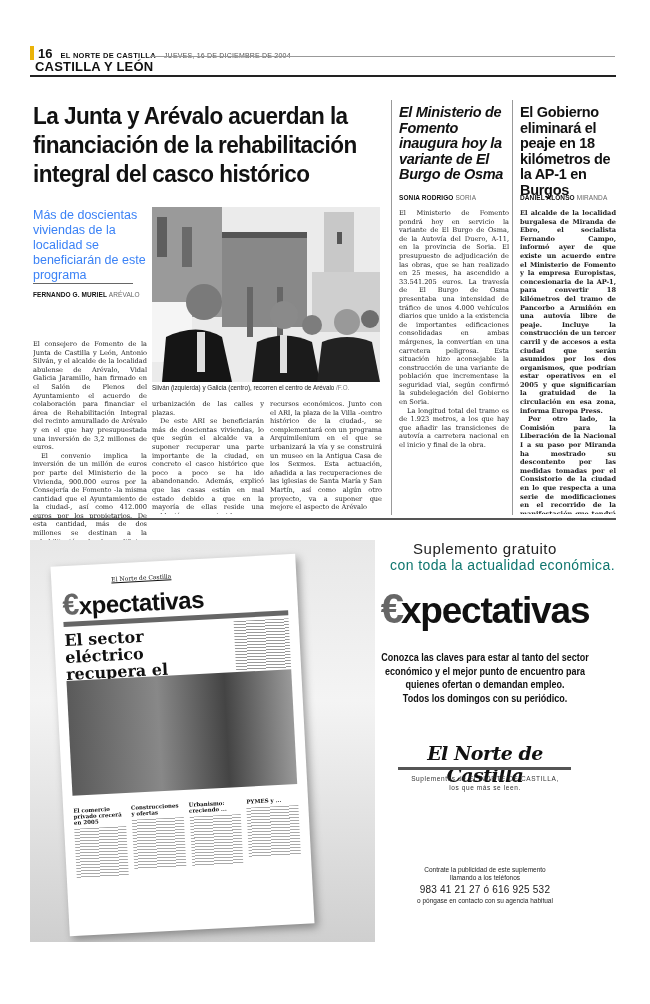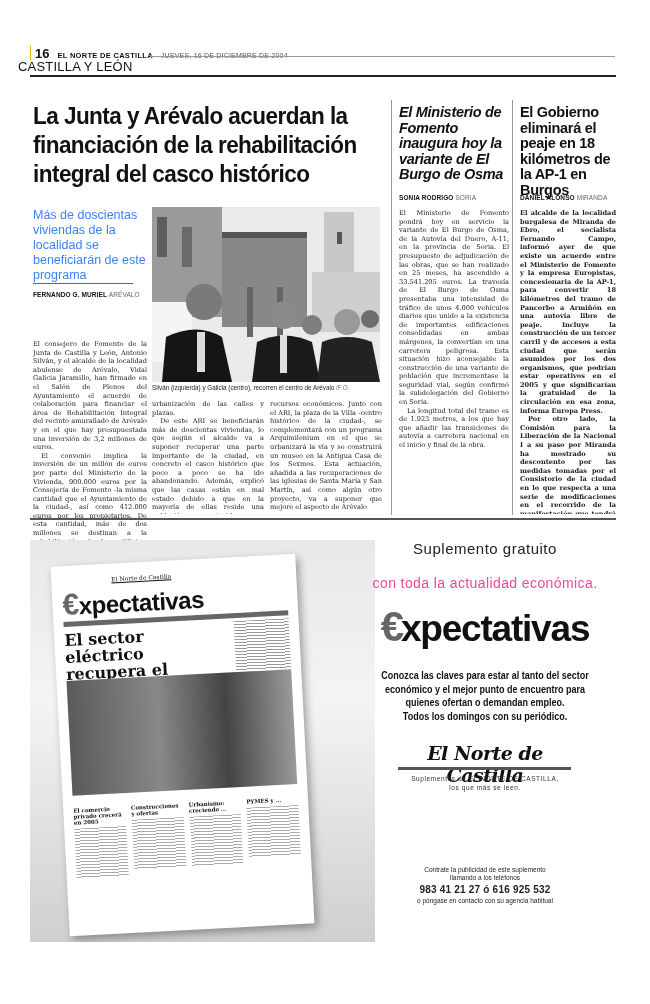--- a/index.html
+++ b/index.html
@@ -2,26 +2,26 @@
 <html><head>
 <meta charset="utf-8">
 <style>
   * { box-sizing: border-box; margin: 0; padding: 0; }
   html, body { width: 650px; height: 1004px; background: #fff; overflow: hidden; }
   body { position: relative; font-family: "DejaVu Serif", serif; color: #111; }
 
   .abs { position: absolute; }
 
   
-  .folio { left: 30px; top: 46px; height: 14px; display: flex; align-items: baseline; gap: 8px; border-left: 1px solid #eab308; padding-left: 4px; }
+  .folio { left: 30px; top: 46px; height: 14px; display: flex; align-items: baseline; gap: 8px; border-left: 4px solid #eab308; padding-left: 4px; }
   .page-num { font-family: "Liberation Sans", sans-serif; font-weight: bold; font-size: 13px; }
   .paper-name { font-family: "Liberation Sans", sans-serif; font-weight: bold; font-size: 7.5px; letter-spacing: 0.3px; }
   .date { font-family: "Liberation Sans", sans-serif; font-size: 7px; color: #555; letter-spacing: 0.2px; }
   .rule-top { left: 150px; top: 56px; width: 465px; height: 1px; background: #999; }
-  .section { left: 18px; top: 59px; font-family: "Liberation Sans", sans-serif; font-weight: normal; font-size: 13px; letter-spacing: 0.2px; }
+  .section { left: 35px; top: 59px; font-family: "Liberation Sans", sans-serif; font-weight: bold; font-size: 13px; letter-spacing: 0.2px; }
   .rule-sec { left: 30px; top: 75px; width: 586px; height: 1.5px; background: #222; }
 
   
   .main-head { left: 33px; top: 101px; width: 360px; font-family: "Liberation Sans", sans-serif; font-weight: bold; font-size: 24.5px; line-height: 29px; letter-spacing: -0.6px; transform: scaleX(0.92); transform-origin: left top; }
   .subhead { left: 33px; top: 208px; width: 115px; font-family: Liberation Sans, sans-serif; font-size: 12.5px; line-height: 15px; color: #3b82f6; }
   .subhead-rule { left: 33px; top: 283px; width: 100px; height: 1px; background: #666; }
   .byline { font-family: "Liberation Sans", sans-serif; font-size: 6.5px; font-weight: bold; letter-spacing: 0.1px; white-space: nowrap; }
   .byline .place { font-weight: normal; color: #666; }
 
   .body-text { font-family: "DejaVu Serif", serif; font-size: 6.6px; line-height: 8.6px; text-align: justify; color: #222; }
@@ -48,30 +48,30 @@
   .mag-head { position: absolute; left: 10px; top: 66px; width: 160px; font-family: "DejaVu Serif", serif; font-weight: bold; font-size: 16px; line-height: 17px; }
   .mag-side { position: absolute; left: 180px; top: 64px; width: 55px; height: 50px; background: repeating-linear-gradient(180deg, #999 0 1px, #fff 1px 3px); }
   .mag-photo { position: absolute; left: 10px; top: 115px; width: 225px; height: 115px; background: linear-gradient(90deg, #5a5a5a, #888 40%, #444 70%, #9a9a9a); }
   .mag-cols { position: absolute; left: 10px; top: 242px; width: 225px; display: flex; gap: 6px; }
   .mag-col { flex: 1; }
   .mag-col .h { font-family: "DejaVu Serif", serif; font-weight: bold; font-size: 5.5px; line-height: 6px; margin-bottom: 3px; }
   .mag-col .lines { height: 50px; background: repeating-linear-gradient(180deg, #aaa 0 1px, #fff 1px 3px); }
 
   .ad-right { left: 355px; top: 540px; width: 260px; text-align: center; font-family: "Liberation Sans", sans-serif; }
   .ad-sup1 { font-size: 15px; color: #222; letter-spacing: 0.5px; }
-  .ad-sup2 { font-size: 14px; color: #ec4899; letter-spacing: 0.4px; margin-top: 18px; }
+  .ad-sup2 { font-size: 14px; color: #0f766e; letter-spacing: 0.4px; margin-top: 0; text-align: right; }
   .ad-logo { margin-top: 12px; font-weight: bold; font-size: 37px; letter-spacing: -1.2px; display: flex; align-items: baseline; justify-content: center; }
   .ad-logo .euro { color: #666; font-size: 42px; margin-right: -2px; }
   .ad-body { margin-top: 18px; font-weight: bold; font-size: 10px; line-height: 13.5px; color: #111; transform: scaleX(0.9); }
   .norte-logo { left: 400px; top: 742px; width: 170px; text-align: center; font-family: "DejaVu Serif", serif; font-weight: bold; font-size: 19px; letter-spacing: -0.5px; font-style: italic; }
   .norte-rule { left: 398px; top: 767px; width: 173px; height: 3px; background: #555; }
   .norte-tag { left: 390px; top: 774px; width: 190px; text-align: center; font-family: "Liberation Sans", sans-serif; font-size: 6.5px; line-height: 9px; color: #333; letter-spacing: 0.6px; }
   .contact { left: 390px; top: 866px; width: 190px; text-align: center; font-family: "Liberation Sans", sans-serif; color: #222; }
   .contact .l1 { font-size: 6.5px; line-height: 8px; }
-  .contact .phones { font-size: 10px; font-weight: bold; margin-top: 2px; letter-spacing: 0.2px; }
+  .contact .phones { font-size: 10px; font-weight: normal; margin-top: 2px; letter-spacing: 0.2px; }
   .contact .l3 { font-size: 6.5px; margin-top: 2px; }
 </style>
 </head>
 <body>
 
 <div class="abs folio">
   <span class="page-num">16</span>
   <span class="paper-name">EL NORTE DE CASTILLA</span>
   <span class="date">JUEVES, 16 DE DICIEMBRE DE 2004</span>
 </div>

